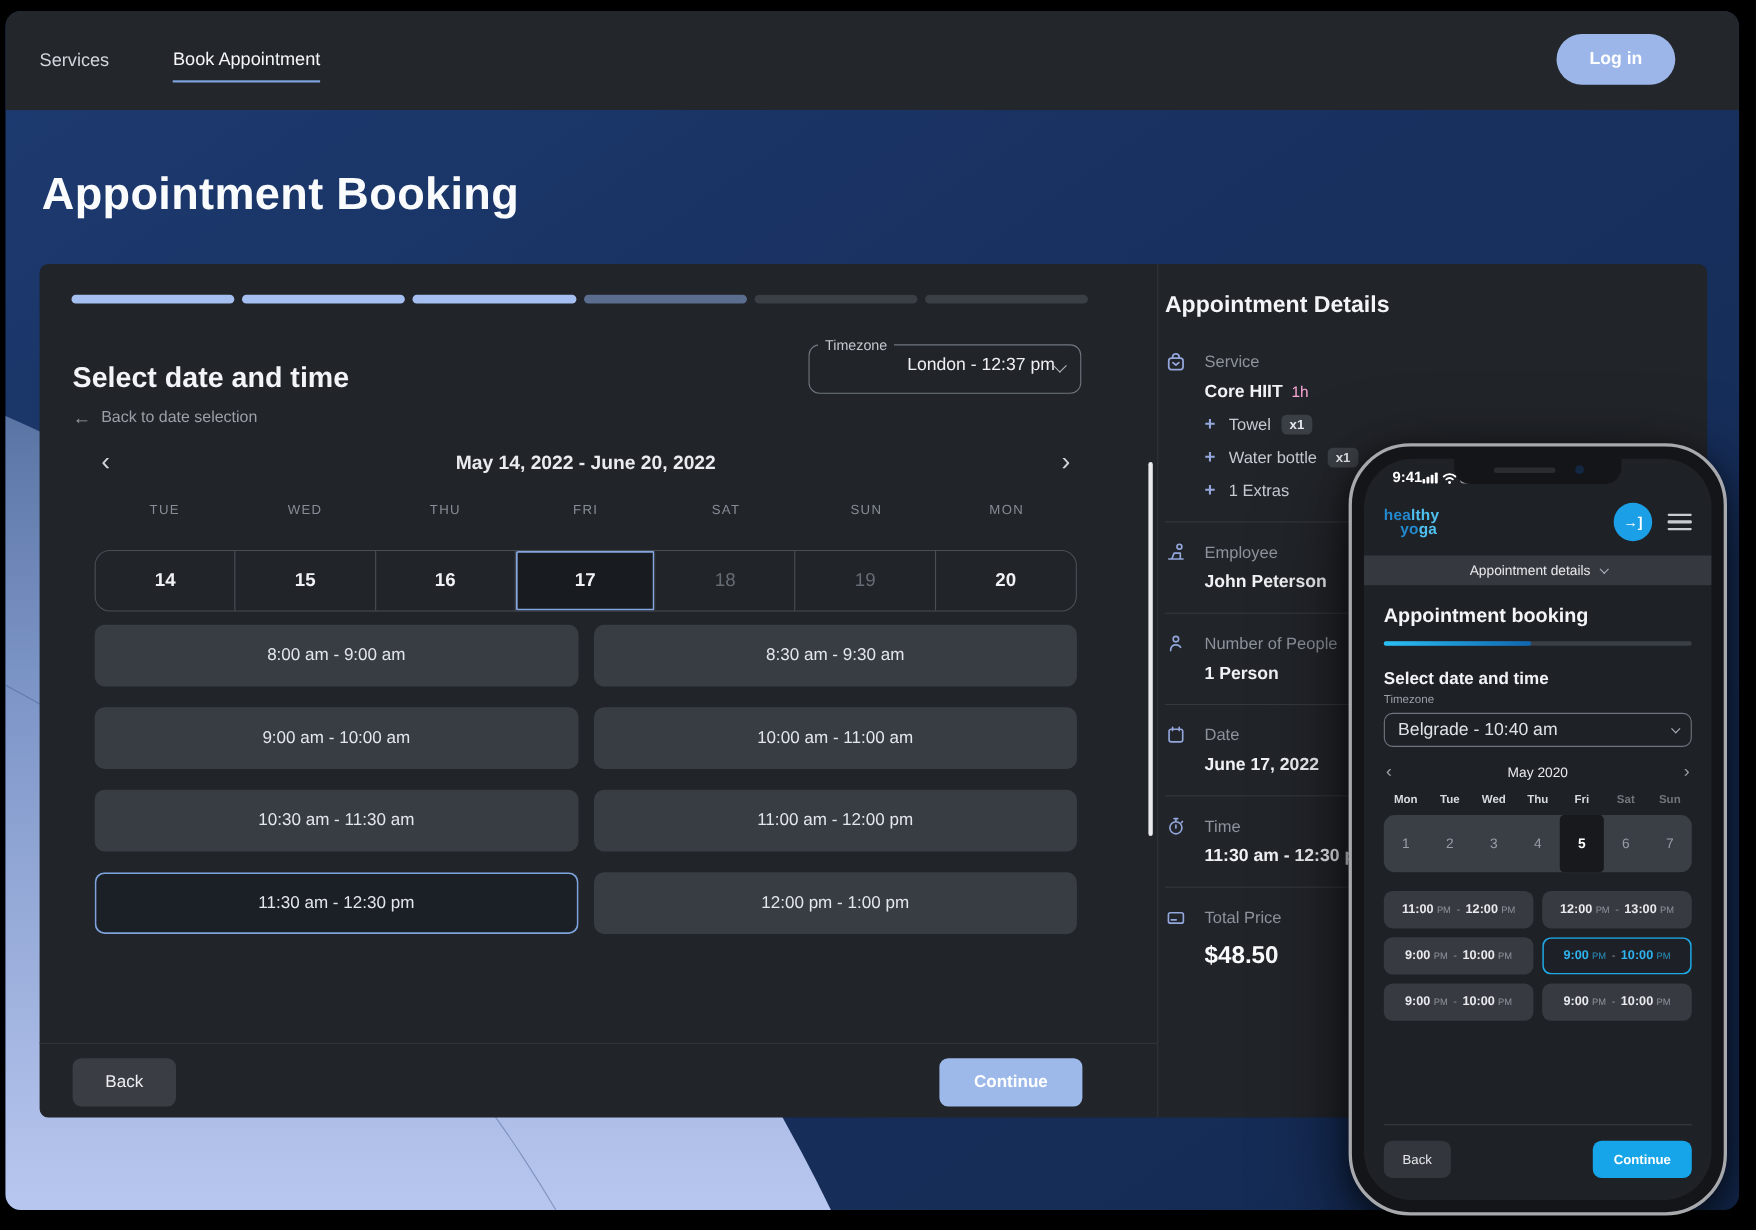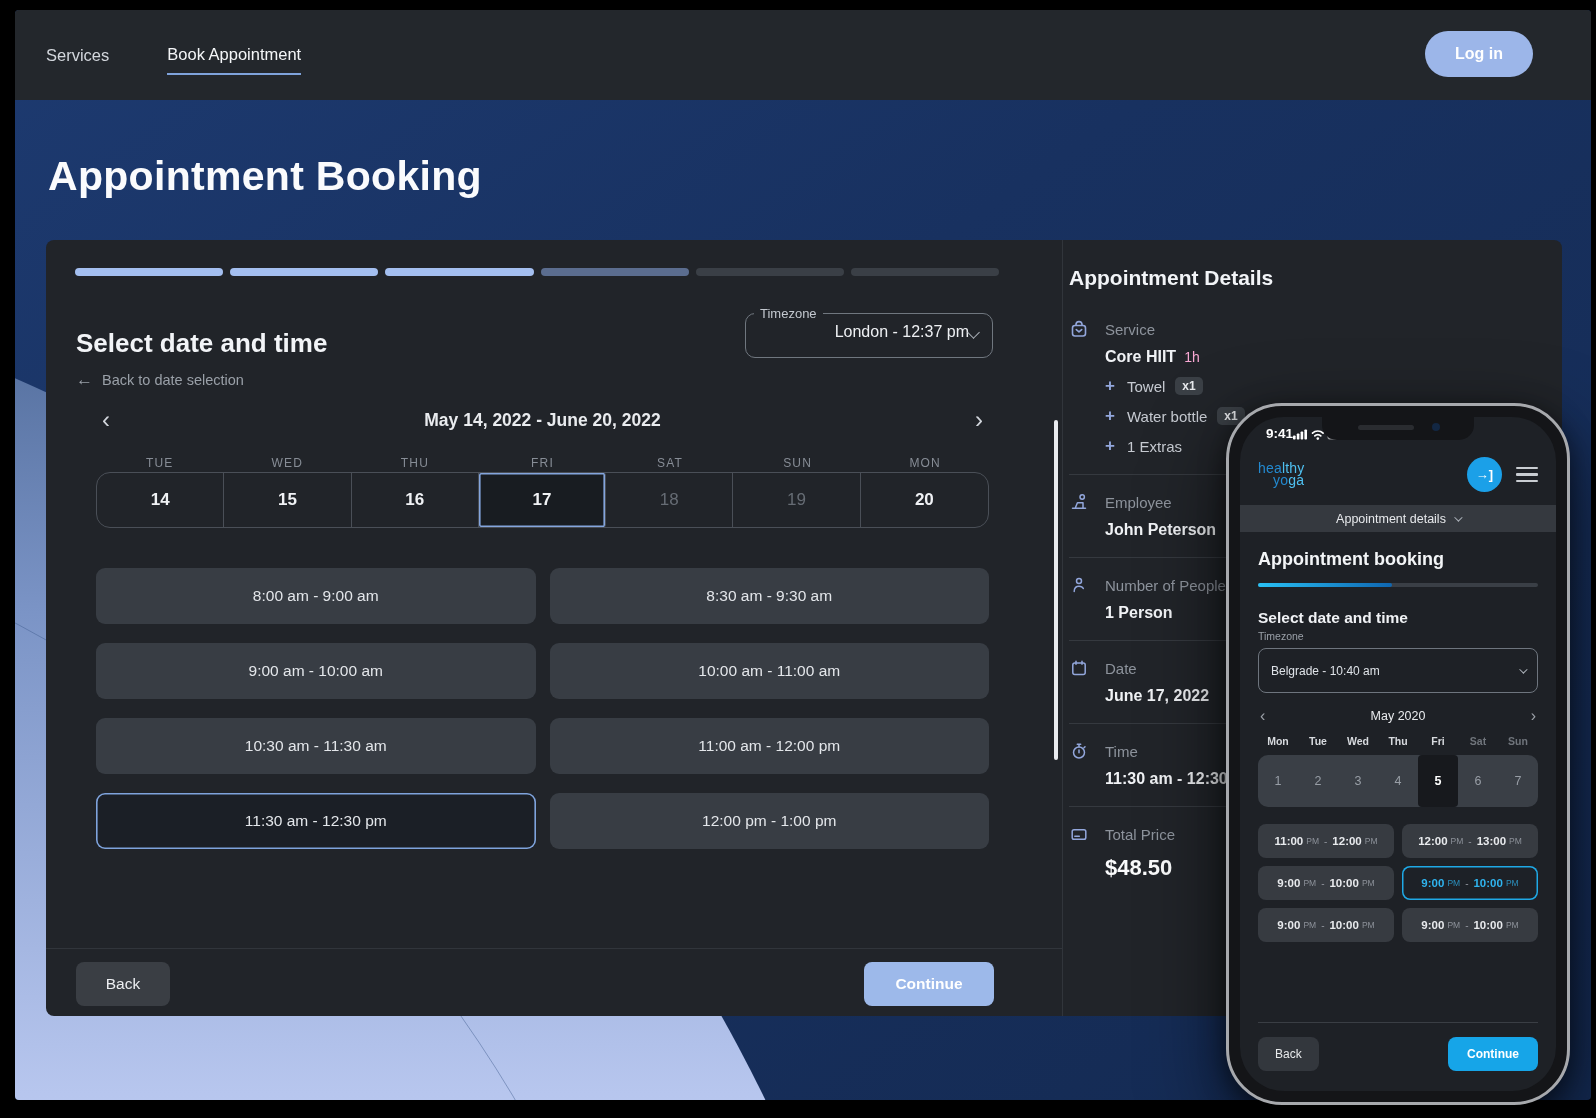--- a/index.html
+++ b/index.html
@@ -2,22 +2,22 @@
 <html><head>
 <meta charset="utf-8">
 <style>
   * { margin:0; padding:0; box-sizing:border-box; }
   html,body { width:1596px; height:1118px; background:#000; overflow:hidden;
     font-family:"Liberation Sans", sans-serif; }
   body { position:relative; }
 
   
   .window { position:absolute; left:5px; top:10px; width:1576px; height:1090px;
-    border-radius:4px; overflow:hidden;
-    background:linear-gradient(145deg,#1d3a70 0%,#183160 40%,#142a52 100%);margin-left:10px; }
+    border-radius:14px; overflow:hidden;
+    background:linear-gradient(145deg,#1d3a70 0%,#183160 40%,#142a52 100%); }
 
   .bg-circle { position:absolute; left:-2100px; top:243px; width:3000px; height:3000px;
     border-radius:50%; z-index:1;
     background:linear-gradient(180deg,#55709f 3%,#7b94c6 12%,#b7c6ee 28%,#c9d4f3 45%); }
   .bg-circle-line { position:absolute; left:-1880px; top:463px; width:2560px; height:2560px;
     border-radius:50%; z-index:1; border:1px solid rgba(60,88,140,.45); }
 
   
   .topnav { position:absolute; left:0; top:0; width:100%; height:90px; background:#23272c;
     z-index:3; display:flex; align-items:center; padding:0 31px; }
@@ -61,21 +61,21 @@
 
   .week-nav { position:absolute; left:50px; top:168px; width:893px; display:flex;
     align-items:center; justify-content:space-between; }
   .wk-chev { color:#d2d6dc; font-size:24px; line-height:24px; cursor:pointer; padding:0 6px; }
   .week-range { color:#e9ebee; font-size:17.5px; font-weight:bold; }
 
   .dow-row { position:absolute; left:50px; top:216px; width:893px; display:grid;
     grid-template-columns:repeat(7,1fr); }
   .dow-row span { text-align:center; color:#878d96; font-size:12px; letter-spacing:1.2px; }
 
-  .date-row { position:absolute; left:50px; top:232px; width:893px; height:56px;
+  .date-row { position:absolute; left:50px; top:260px; width:893px; height:56px;
     border:1px solid #4a4f57; border-radius:14px; display:grid; grid-template-columns:repeat(7,1fr); }
   .date-cell { display:flex; align-items:center; justify-content:center; color:#f0f2f5;
     font-size:17px; font-weight:bold; border-right:1px solid #4a4f57; cursor:pointer; }
   .date-cell:last-child { border-right:none; }
   .date-cell.dim { color:#666c74; font-weight:normal; }
   .date-cell.sel { box-shadow:inset 0 0 0 1.6px #84a5dd; background:rgba(18,22,28,.55); border-radius:2px; }
 
   .slots { position:absolute; left:50px; top:328px; width:893px; display:grid;
     grid-template-columns:1fr 1fr; column-gap:14px; row-gap:19px; }
   .slot { height:56px; background:#383d44; border-radius:9px; display:flex; align-items:center;
@@ -112,21 +112,21 @@
     overflow:hidden; display:flex; flex-direction:column; }
   .notch { position:absolute; left:50%; transform:translateX(-50%); top:0; width:152px; height:23px;
     background:#141518; border-radius:0 0 15px 15px; z-index:5; }
   .notch .spk { position:absolute; left:36px; top:8px; width:56px; height:5px; background:#2a2c30; border-radius:3px; }
   .notch .cam { position:absolute; right:34px; top:6px; width:8px; height:8px; background:#132743; border-radius:50%; }
 
   .statusbar { display:flex; justify-content:flex-start; align-items:center; padding:9px 26px 0; }
   .st-time { color:#fff; font-size:13.5px; font-weight:bold; }
 
   .p-header { display:flex; align-items:center; padding:16px 18px 0; }
-  .logo { font-weight:normal; font-size:14px; line-height:11.5px; letter-spacing:.2px; }
+  .logo { font-weight:bold; font-size:14px; line-height:11.5px; letter-spacing:.2px; }
   .logo .l2 { margin-left:15px; }
   .logo .la { color:#2389cf; }
   .logo .lb { color:#4fc0f0; }
   .p-header-right { margin-left:auto; display:flex; align-items:center; gap:14px; }
   .login-circle { width:35px; height:35px; border-radius:50%; background:#1ba0e8; color:#fff;
     display:flex; align-items:center; justify-content:center; font-size:13px; font-weight:bold; cursor:pointer; }
   .burger { width:22px; cursor:pointer; }
   .burger div { height:2.2px; background:#c9cdd2; border-radius:1px; margin:4px 0; }
 
   .p-detailsbar { margin-top:13px; height:27px; background:#35393f; display:flex; align-items:center;
@@ -134,22 +134,22 @@
   .chev-s { width:6px; height:6px; border-right:1.5px solid #aeb4bc; border-bottom:1.5px solid #aeb4bc;
     transform:rotate(45deg) translateY(-2px); display:inline-block; }
 
   .p-body { padding:0 18px; flex:1; display:flex; flex-direction:column; }
   .p-title { color:#f3f5f7; font-size:18px; font-weight:bold; margin-top:17px; }
   .p-progress { margin-top:13px; height:4px; background:#3a3f46; border-radius:2px; }
   .p-progress .fill { width:48%; height:100%; border-radius:2px;
     background:linear-gradient(90deg,#29c1f5,#0f66b0); }
   .p-sec-head { color:#f0f2f5; font-size:15.5px; font-weight:bold; margin-top:22px; }
   .p-tz-label { color:#9aa0a8; font-size:10.5px; margin-top:3px; }
-  .p-select { margin-top:6px; height:45px; border:1px solid #6e757e; border-radius:8px;
-    display:flex; align-items:center; padding:0 12px; color:#dfe3e8; font-size:12px; cursor:pointer; }
+  .p-select { margin-top:6px; height:31px; border:1px solid #6e757e; border-radius:8px;
+    display:flex; align-items:center; padding:0 12px; color:#dfe3e8; font-size:16px; cursor:pointer; }
   .p-select .chev-s { margin-left:auto; }
 
   .p-month { display:flex; align-items:center; justify-content:space-between; margin-top:14px; padding:0 2px; }
   .p-month .m-chev { color:#9ba0a7; font-size:16px; cursor:pointer; }
   .p-month .m-label { color:#e9ebee; font-size:12.5px; font-weight:normal; }
 
   .p-dow { display:grid; grid-template-columns:repeat(7,1fr); margin-top:10px; }
   .p-dow span { text-align:center; font-size:10.5px; font-weight:bold; color:#d7dade; }
   .p-dow span.dim { color:#70757c; }
 

